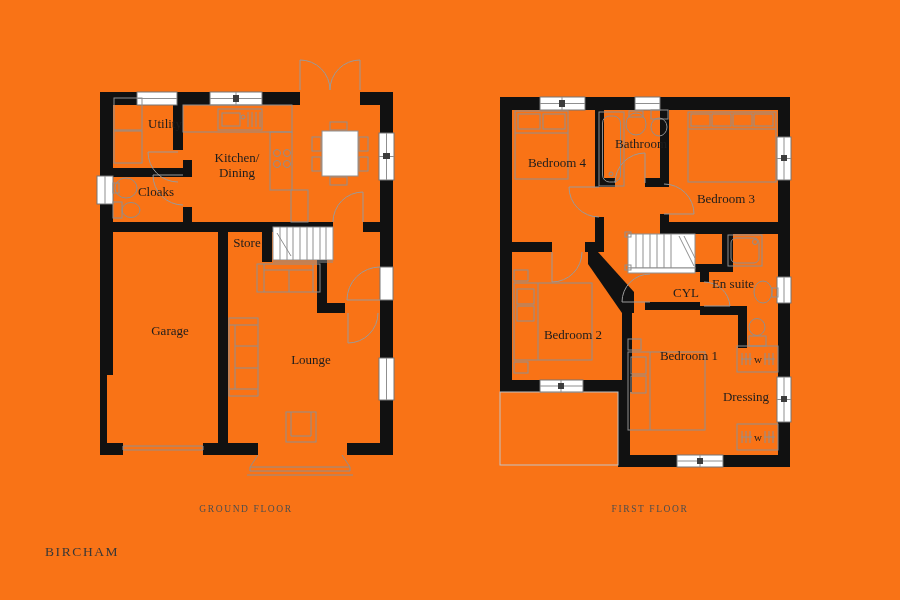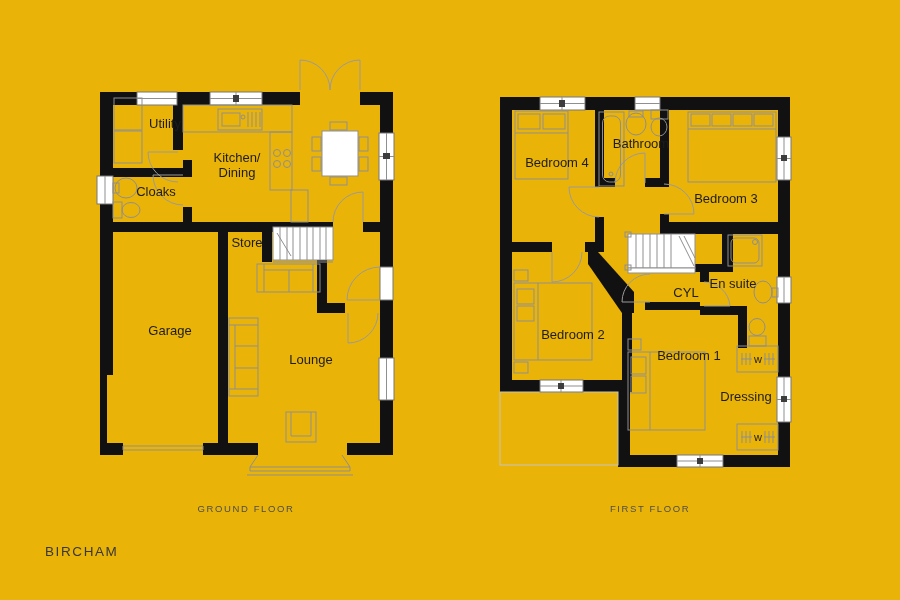--- a/index.html
+++ b/index.html
@@ -1,17 +1,17 @@
 <!DOCTYPE html>
 <html><head>
 <meta charset="utf-8">
 <style>
   html,body{margin:0;padding:0;background:#fff}
-  .page{position:relative;width:900px;height:600px;background:#eab308;overflow:hidden;
-        font-family:Liberation Sans, sans-serif}
+  .page{position:relative;width:900px;height:600px;background:#f97316;overflow:hidden;
+        font-family:Liberation Serif, serif}
   svg{position:absolute;left:0;top:0}
   .wall{fill:var(--wall,#111)}
   .fx{fill:none;stroke:var(--fixture-line,#8f8f8f);stroke-width:1}
   .fxw{fill:#fff;stroke:var(--fixture-line,#8f8f8f);stroke-width:1}
   .win{fill:#fff;stroke:#777;stroke-width:1}
   .door{fill:none;stroke:#9a9a9a;stroke-width:1}
   .roof{fill:none;stroke:#c4c4c4;stroke-width:1}
   .mul{fill:#3d3d3d}
   .lbl{font-size:13px;fill:var(--label-text,#1d1d1d);text-anchor:middle}
   .lblw{font-size:11px;fill:var(--label-text,#1d1d1d);text-anchor:middle}

